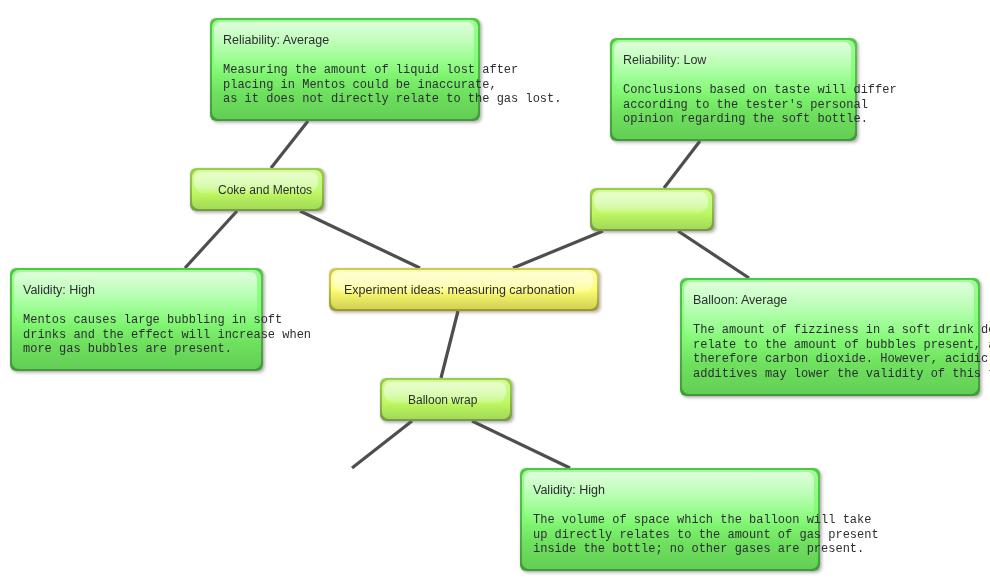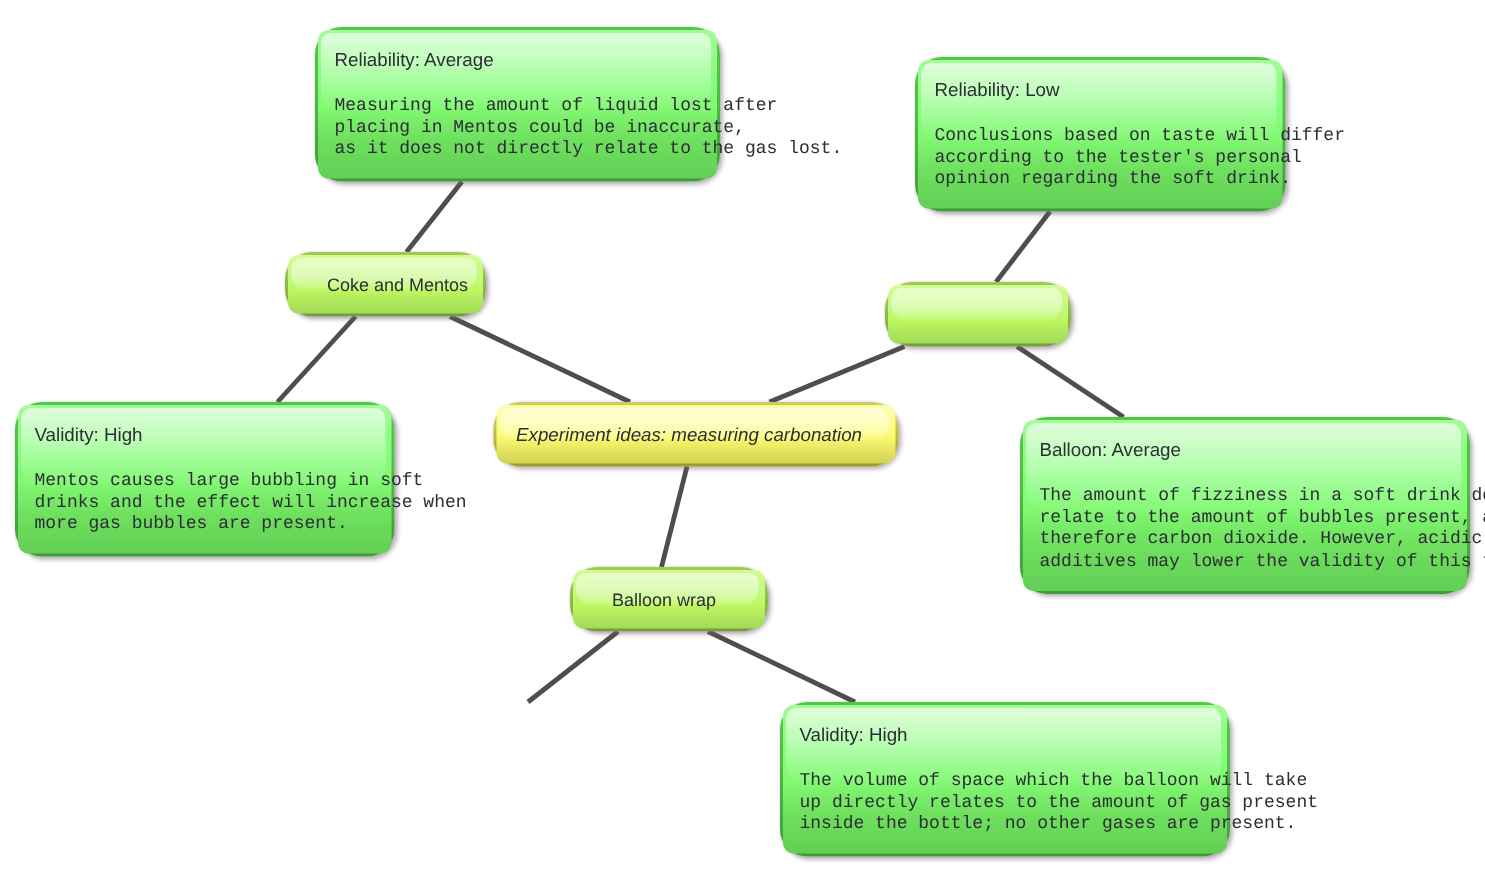--- a/index.html
+++ b/index.html
@@ -2,21 +2,21 @@
 <html><head>
 <meta charset="utf-8">
 <title>Concept map</title>
 <style>
   html,body{margin:0;padding:0;}
   body{width:990px;height:581px;background:#ffffff;overflow:hidden;
        font-family:"Liberation Sans", sans-serif;
        -webkit-font-smoothing:antialiased;}
   #canvas{position:relative;width:990px;height:581px;}
   svg.links{position:absolute;left:0;top:0;width:990px;height:581px;}
-  .node{position:absolute;box-sizing:border-box;border-radius:18px;}
+  .node{position:absolute;box-sizing:border-box;border-radius:6px;}
   .node .gloss{position:absolute;pointer-events:none;}
   .node .content{position:relative;z-index:3;}
 
   
   .leaf{padding:2px;
         background:linear-gradient(180deg,#4ec945 0%,#52bf47 35%,#4aad41 65%,#3f9b38 100%);
         box-shadow:2px 2px 3px rgba(110,95,110,0.42), 0 0 2px rgba(150,130,150,0.35);}
   .leaf .fill{position:absolute;left:2px;top:2px;right:2px;bottom:2px;border-radius:7px;
         background:linear-gradient(180deg,#a2fc98 0%,#96fc8b 10%,#86fe7c 32%,#82f873 52%,#6ee05e 74%,#65d257 95%,#63cf55 100%);}
   .leaf .gloss{left:4px;right:6px;top:4px;bottom:46%;
@@ -33,21 +33,21 @@
   .branch .fill{position:absolute;left:2px;top:2px;right:2px;bottom:2px;border-radius:7px;
         background:linear-gradient(180deg,#d3fc94 0%,#ccfb88 16%,#c2f980 38%,#bef962 58%,#b0e95b 78%,#a6de59 95%,#a3da58 100%);}
   .branch .gloss{left:4px;right:6px;top:4px;bottom:40%;
         border-radius:7px 7px 12px 12px;
         background:linear-gradient(180deg,rgba(255,255,255,0.52) 0%,rgba(255,255,255,0.46) 40%,rgba(255,255,255,0.36) 66%,rgba(255,255,255,0.22) 86%,rgba(255,255,255,0.08) 97%,rgba(255,255,255,0.0) 100%);}
   .branch .content{position:absolute;left:4px;top:0;bottom:0;display:flex;align-items:center;font-size:12px;color:#2d2d35;margin-left:24px;}
 
   
   .centre{padding:12px;
         background:linear-gradient(180deg,#cecd57 0%,#c5c44f 38%,#b0af3e 70%,#989a2a 100%);
-        box-shadow:2px 2px 3px rgba(110,95,110,0.40), 0 0 2px rgba(150,130,150,0.32);font-style:italic;}
+        box-shadow:2px 2px 3px rgba(110,95,110,0.40), 0 0 2px rgba(150,130,150,0.32);}
   .centre .fill{position:absolute;left:2px;top:2px;right:2px;bottom:2px;border-radius:7px;
         background:linear-gradient(180deg,#fdfdaa 0%,#fdfd9d 12%,#fdfd90 30%,#fcfc72 52%,#e8e863 74%,#d6d656 95%,#d3d454 100%);}
   .centre .gloss{left:4px;right:6px;top:4px;bottom:40%;
         border-radius:7px 7px 12px 12px;
         background:linear-gradient(180deg,rgba(255,255,255,0.52) 0%,rgba(255,255,255,0.46) 40%,rgba(255,255,255,0.36) 66%,rgba(255,255,255,0.22) 86%,rgba(255,255,255,0.08) 97%,rgba(255,255,255,0.0) 100%);}
   .centre .content{position:absolute;left:15px;top:0;bottom:0;display:flex;align-items:center;font-size:12.5px;color:#2d2d35;}
 </style>
 </head>
 <body>
 
@@ -78,21 +78,21 @@
     </div>
   </div>
 
   <div class="node leaf" style="left:610px;top:38px;width:247px;height:103px;">
     <div class="fill"></div>
     <div class="gloss"></div>
     <div class="content">
       <div class="heading">Reliability: Low</div>
       <div class="body">Conclusions based on taste will differ
 according to the tester's personal
-opinion regarding the soft drink.</div>
+opinion regarding the soft bottle.</div>
     </div>
   </div>
 
   <div class="node leaf" style="left:10px;top:268px;width:253px;height:103px;">
     <div class="fill"></div>
     <div class="gloss"></div>
     <div class="content">
       <div class="heading">Validity: High</div>
       <div class="body">Mentos causes large bubbling in soft
 drinks and the effect will increase when

